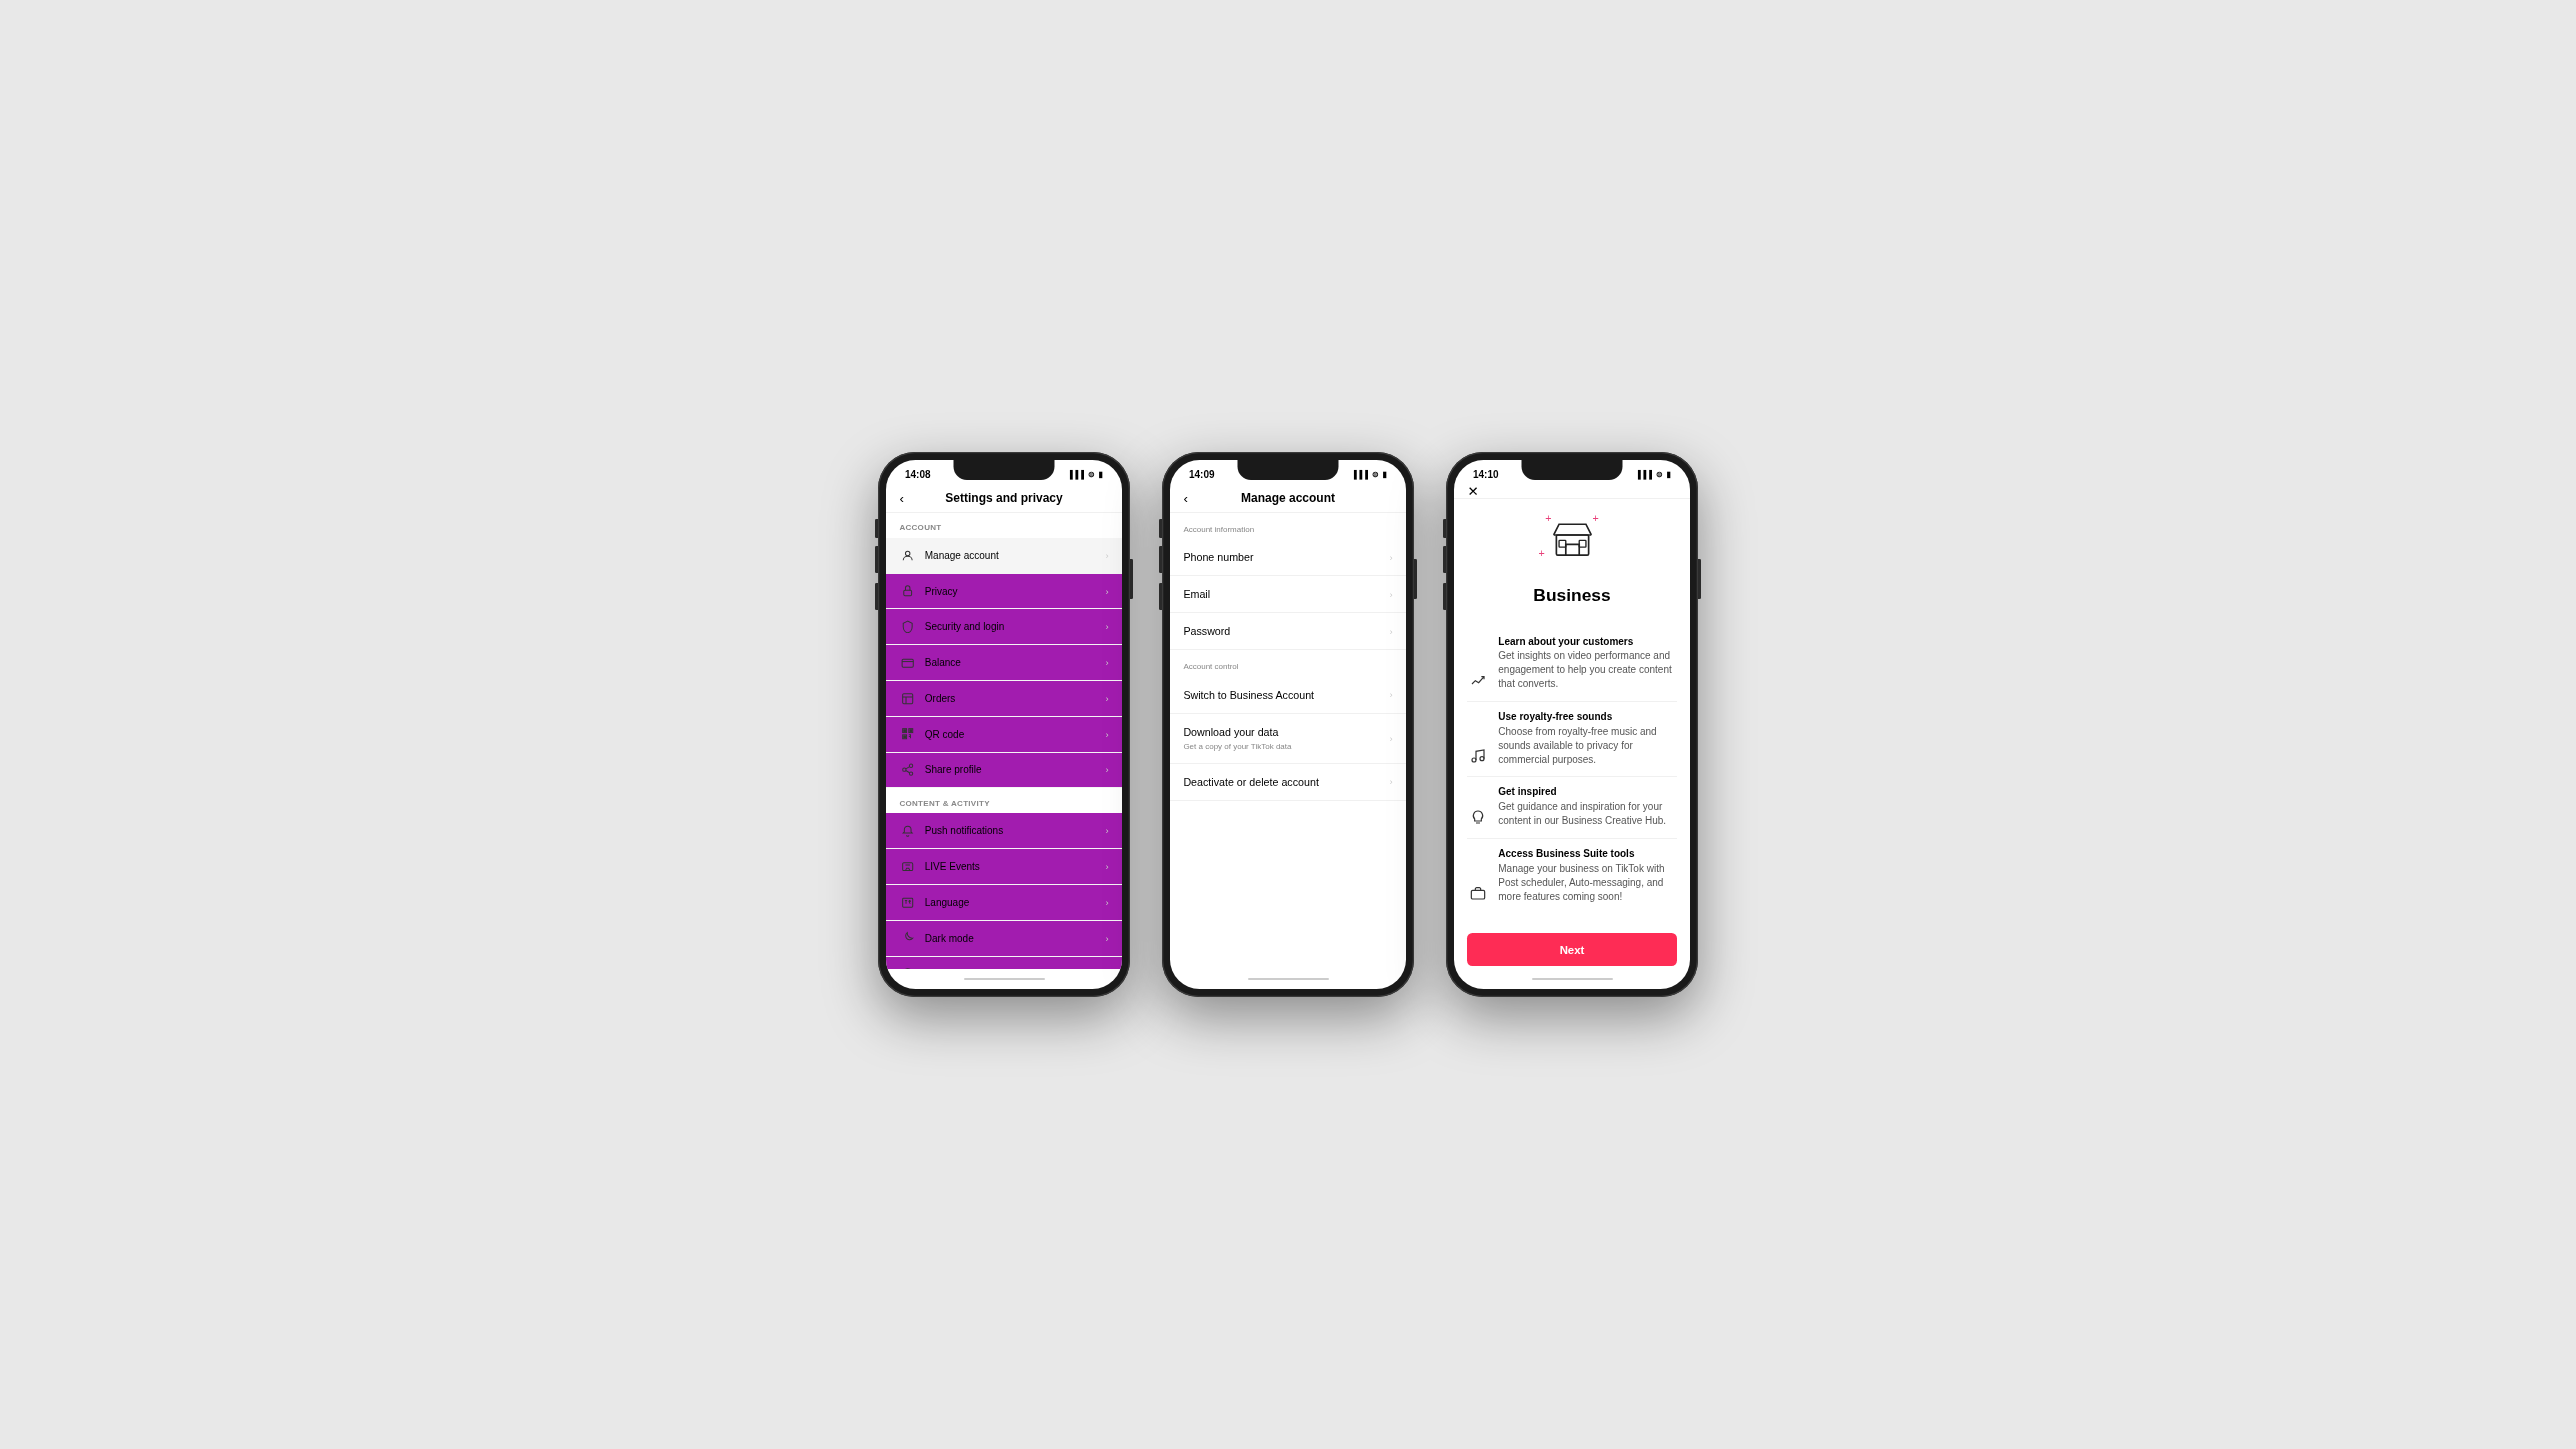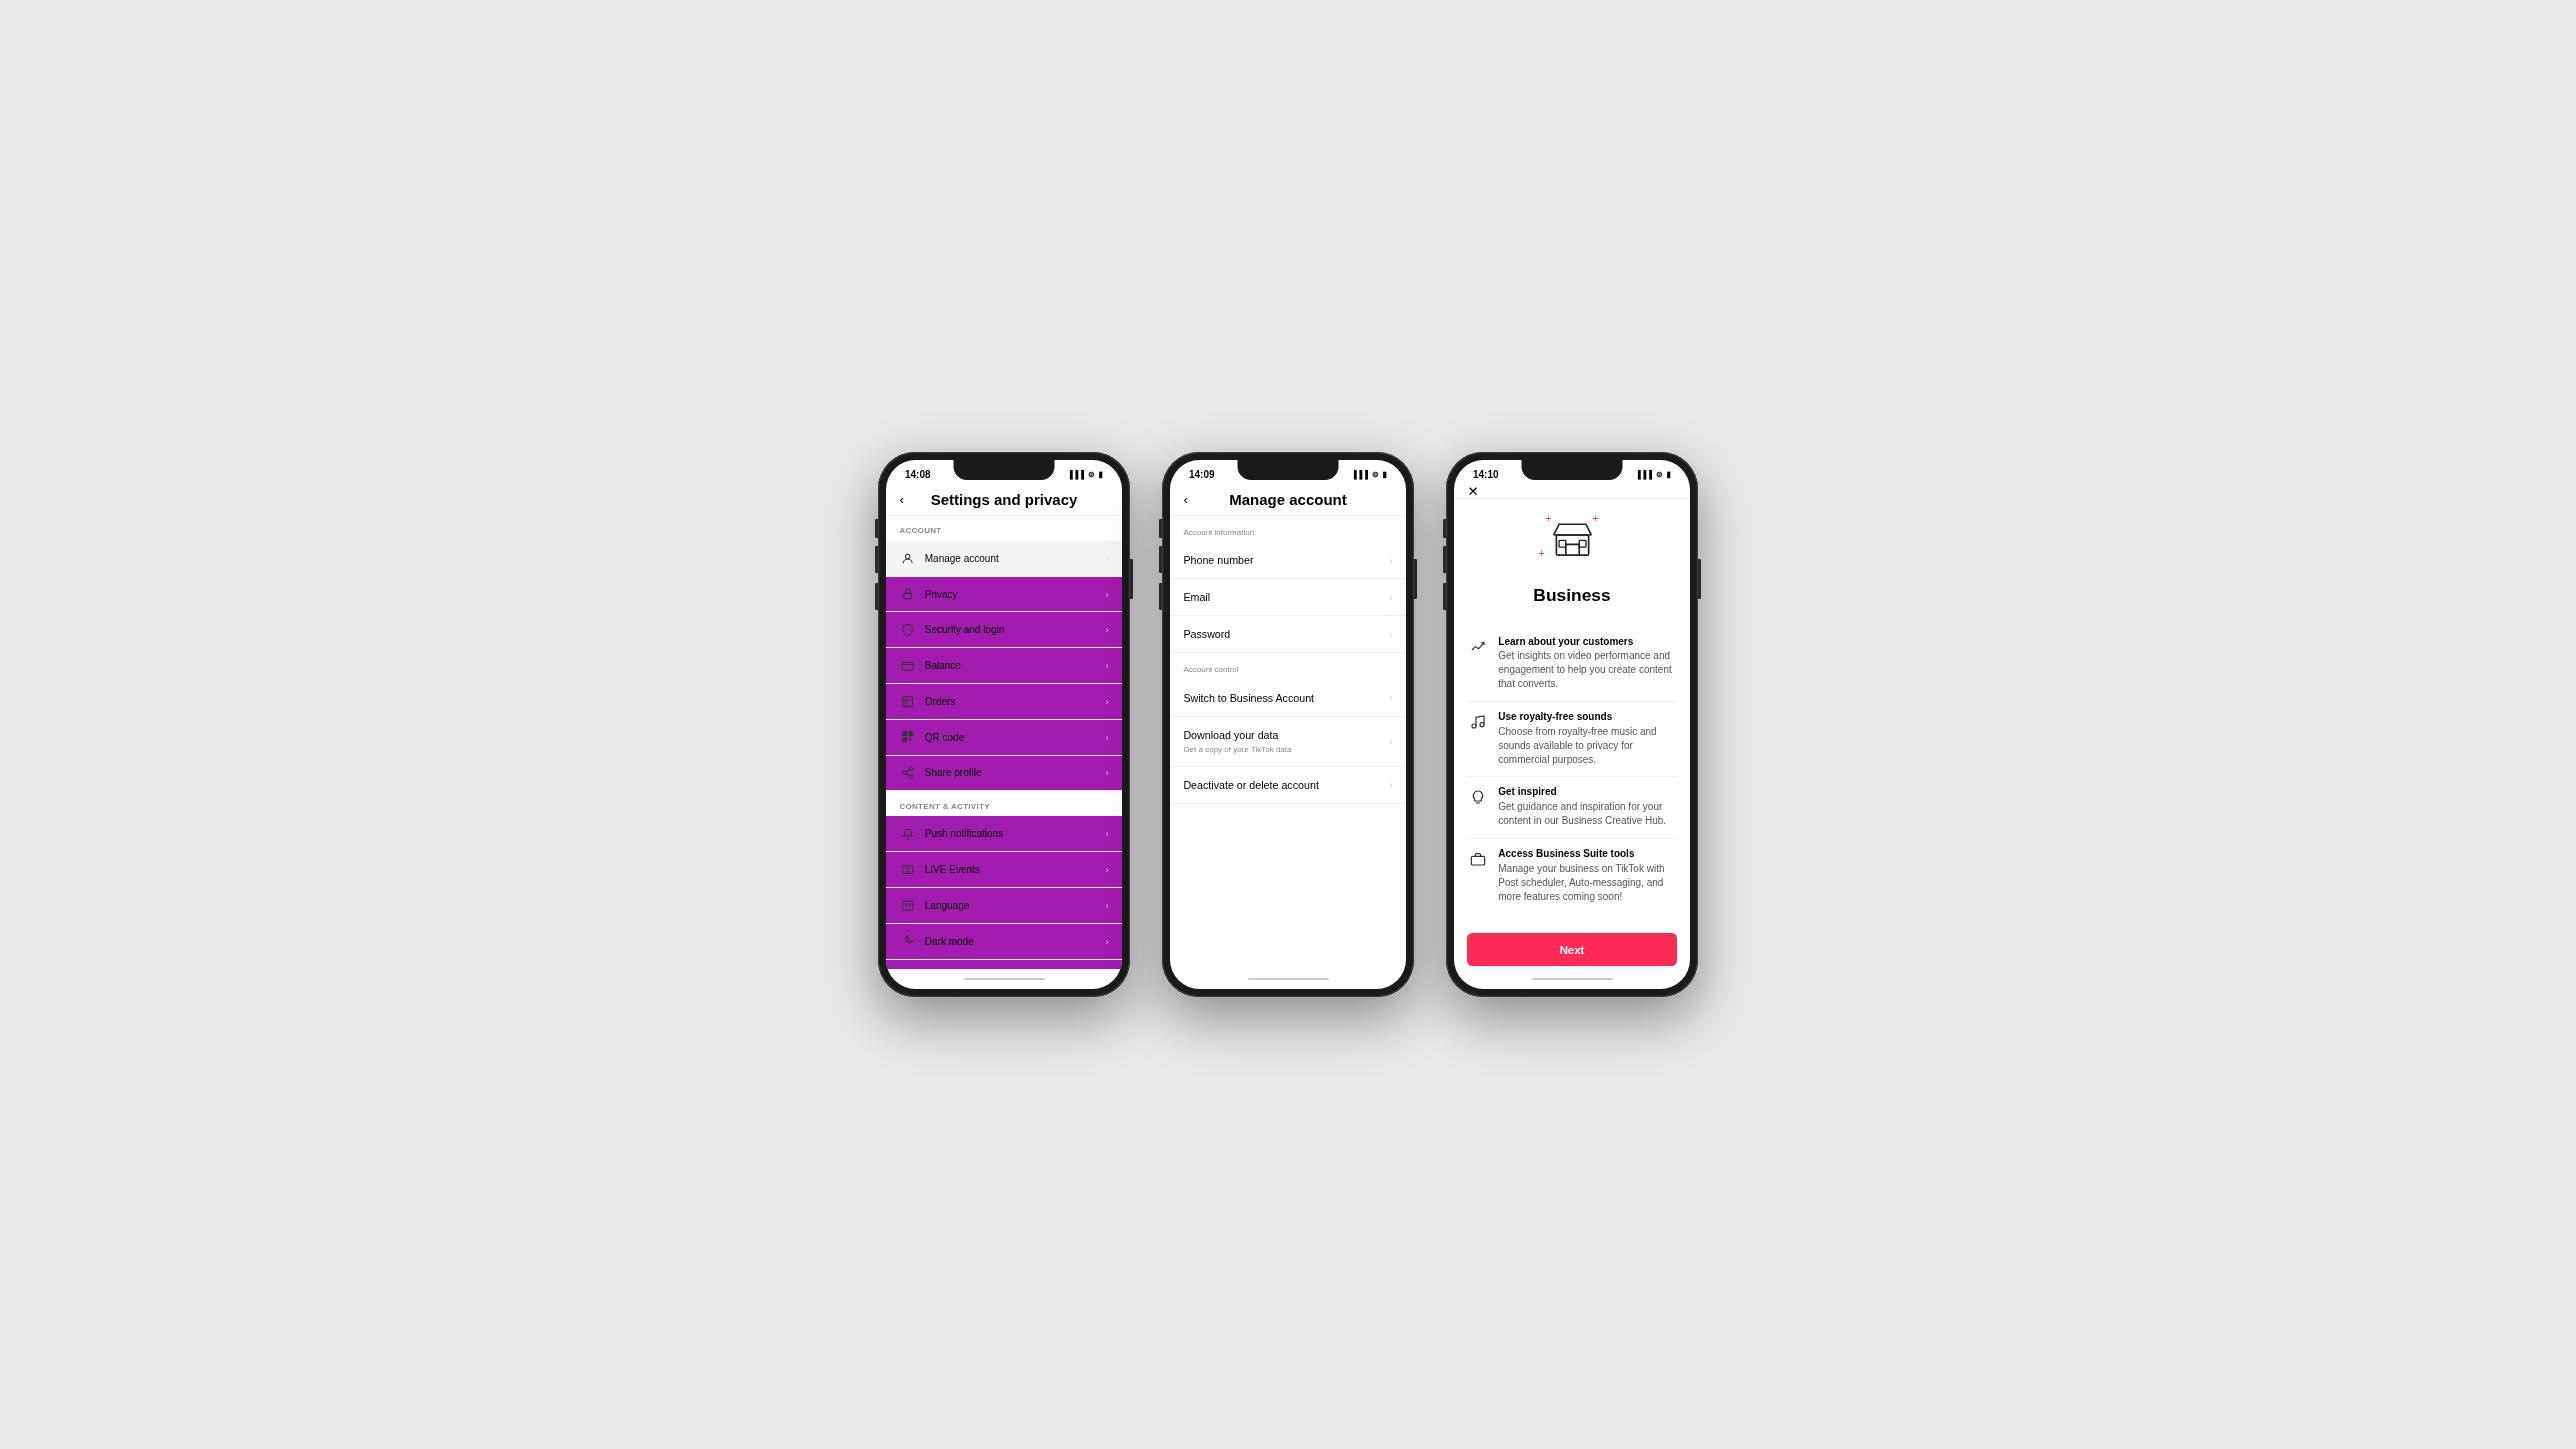--- a/index.html
+++ b/index.html
@@ -88,21 +88,21 @@
     .nav-header .close-btn {
       position: absolute;
       left: 13.4px;
       font-size: 13.4px;
       color: #000;
       cursor: pointer;
       background: none;
       border: none;
     }
     .nav-header .title {
-      font-size: 15px;
+      font-size: 12px;
       font-weight: 600;
       color: #000;
     }
 
     
     .screen-content {
       flex: 1;
       overflow-y: auto;
       overflow-x: hidden;
     }
@@ -201,21 +201,21 @@
     .store-icon-wrap .plus.bl { bottom: 6.7px; left: 0; }
     .business-title {
       font-size: 17.4px;
       font-weight: 700;
       color: #000;
       margin-top: 19px;
     }
     .feature-list { padding: 0 0 13.4px; }
     .feature-item {
       display: flex;
-      align-items: flex-start;
+      align-items: flex-end;
       padding: 9.4px 0;
       border-bottom: 0.7px solid #f0f0f0;
     }
     .feature-item:last-child { border-bottom: none; }
     .feature-icon {
       width: 21.5px;
       height: 21.5px;
       margin-right: 9.4px;
       flex-shrink: 0;
       display: flex;

